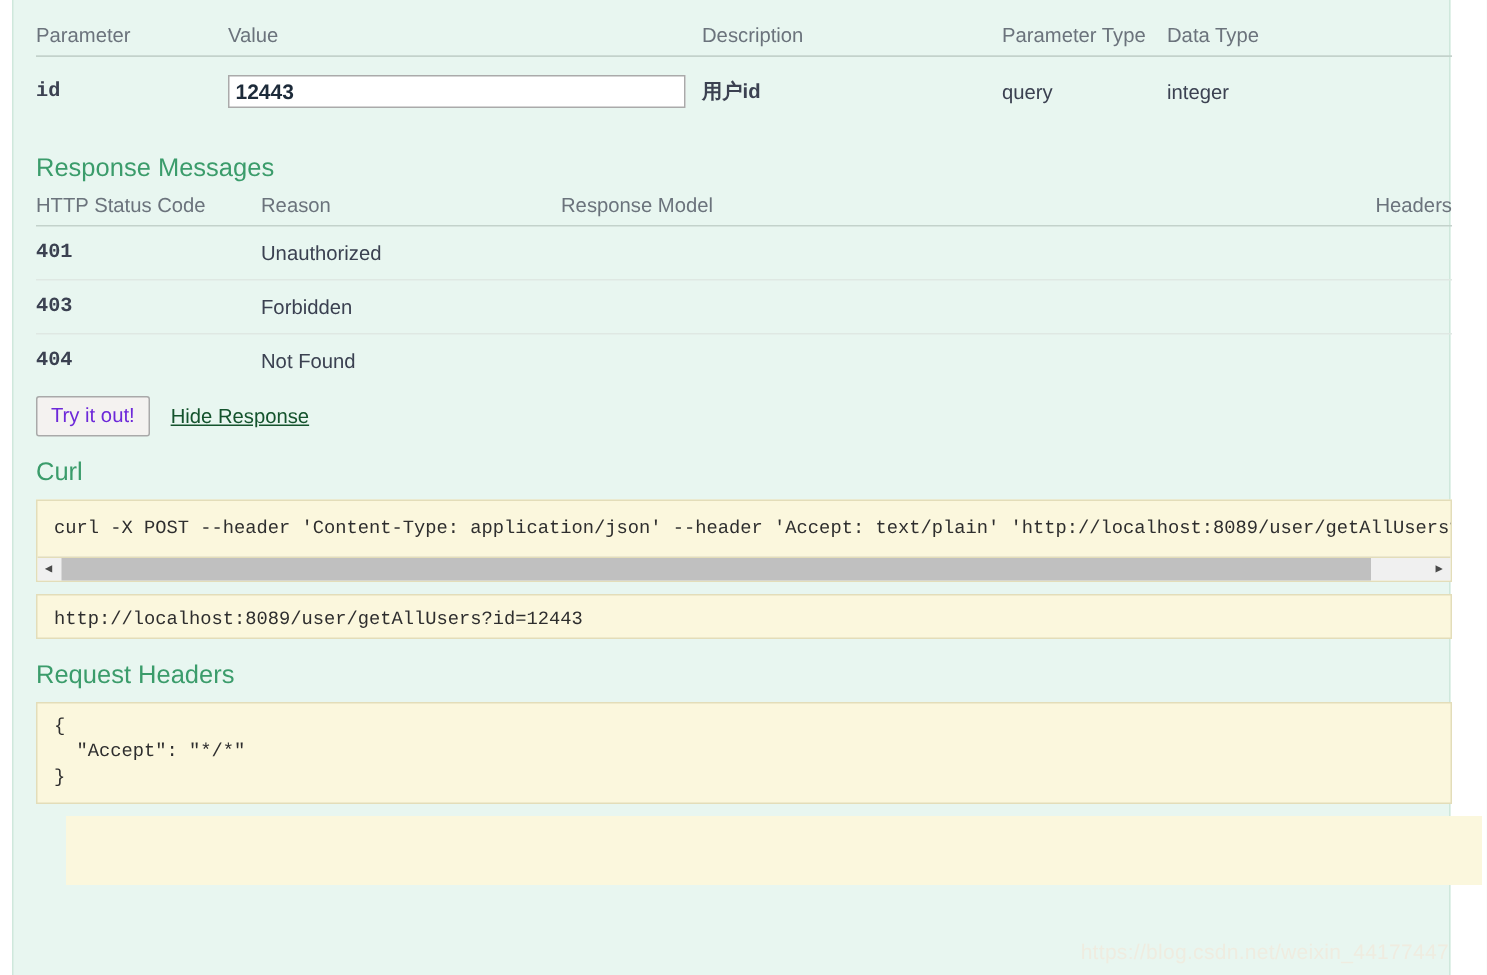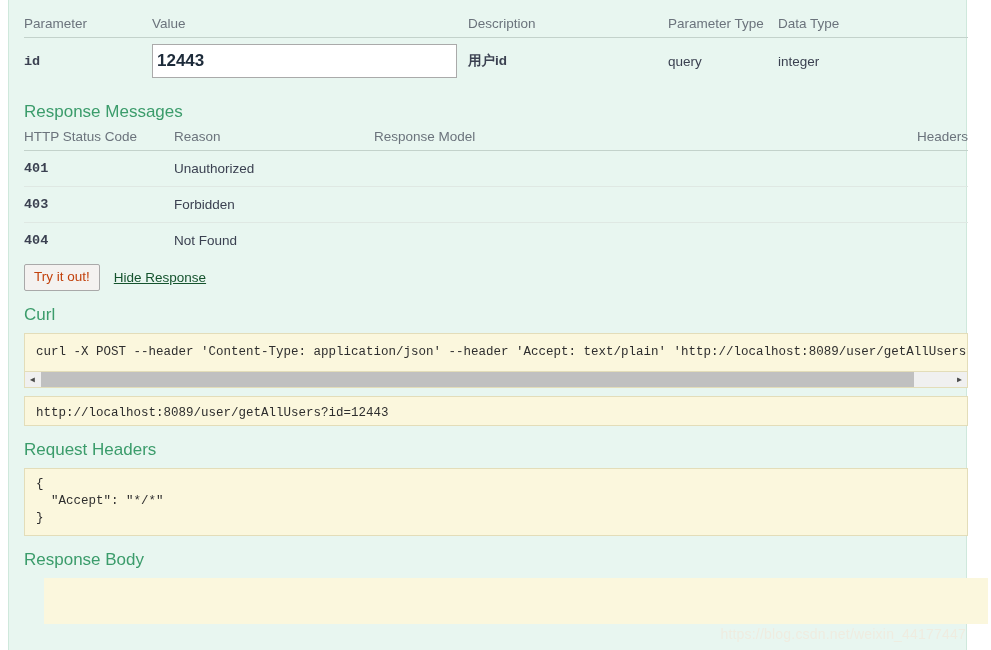--- a/index.html
+++ b/index.html
@@ -75,27 +75,27 @@
     color: #2b2b2b;
   }
 
   
   #params-table { margin-top: 0; }
   #params-table thead th { padding-top: 16px; }
   #params-table tbody td { height: 34px; padding: 6px 0 12px 0; border-bottom: none; }
 
   .val-input {
     width: 305px;
-    height: 34px;
+    height: 22px;
     box-sizing: border-box;
     border: 1px solid #aaaaaa;
     background: #ffffff;
     padding: 1px 4px;
     font-family: "Liberation Sans", sans-serif;
-    font-size: 17px;
+    font-size: 14px;
     font-weight: bold;
     color: #1d2b3a;
     outline: none;
   }
 
   
   .sec-title {
     color: #3b9c6b;
     font-size: 17px;
     font-weight: normal;
@@ -111,21 +111,21 @@
 
   
   .action-row {
     display: flex;
     align-items: center;
     margin-top: 6px;
   }
   .tryout-btn {
     font-family: "Liberation Sans", sans-serif;
     font-size: 13.5px;
-    color: #c2410c;
+    color: #6d28d9;
     background: #f4f2f0;
     border: 1px solid #a9a9a9;
     border-radius: 2px;
     padding: 5px 9px 6px 9px;
     cursor: pointer;
     line-height: 14px;
   }
   .hide-link {
     margin-left: 14px;
     color: #14532d;
@@ -314,21 +314,20 @@
       <div class="code-inner">http://localhost:8089/user/getAllUsers?id=12443</div>
     </div>
 
     <h4 class="sec-title block-label">Request Headers</h4>
     <div class="code-box" id="headers-box">
       <div class="code-inner">{
   "Accept": "*/*"
 }</div>
     </div>
 
-    <h4 class="sec-title block-label">Response Body</h4>
     <div id="body-box">
       <div class="code-inner" id="response-json"></div>
     </div>
 
   </div>
 
   <div class="watermark">https://blog.csdn.net/weixin_44177447</div>
 </div>
 
 </body></html>

